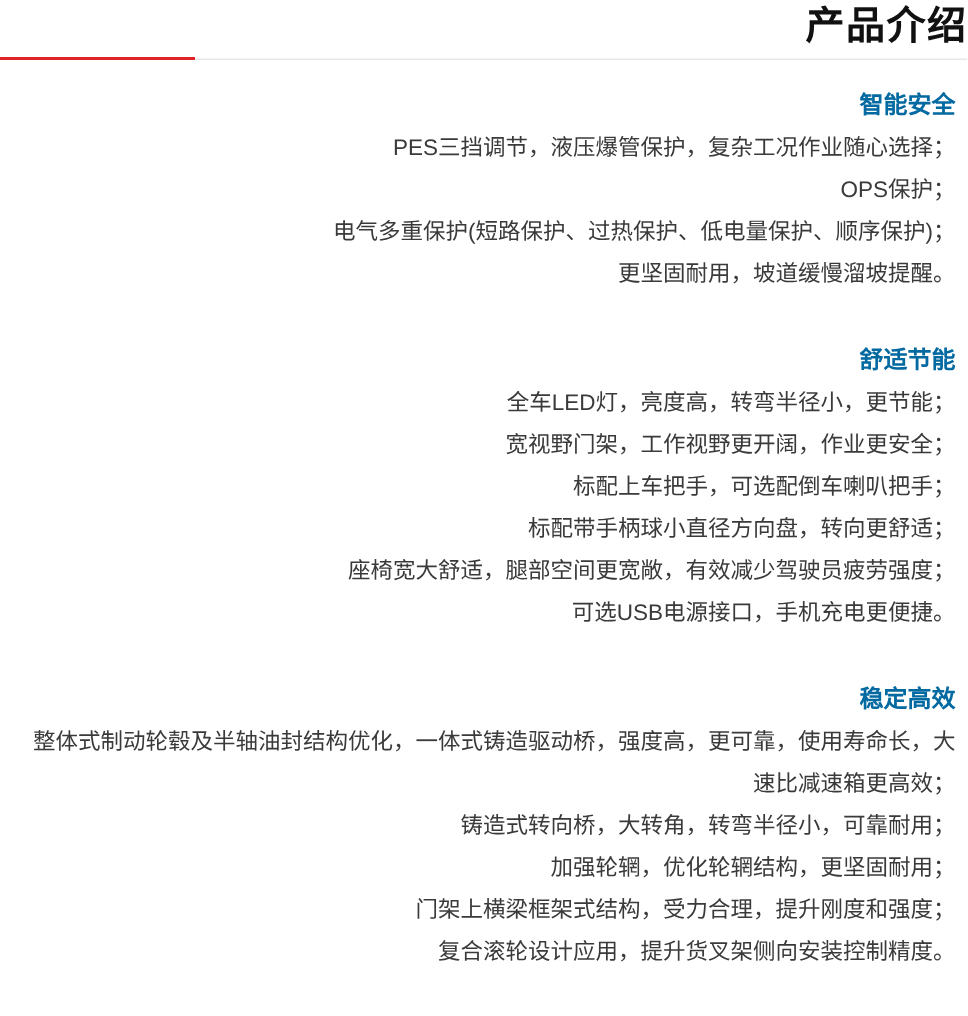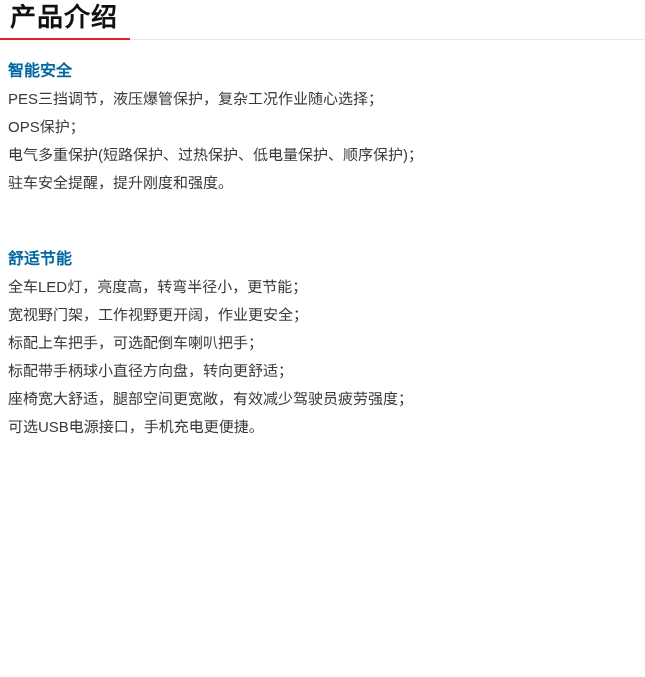--- a/index.html
+++ b/index.html
@@ -1,15 +1,15 @@
 <!DOCTYPE html>
 <html lang="zh-CN"><head>
 <meta charset="utf-8">
 <style>
-  * { box-sizing: border-box; }
+  * { box-sizing: border-box; text-align: right; }
   html, body {
     margin: 0;
     padding: 0;
     background: #ffffff;
     font-family: "Liberation Sans", "DejaVu Sans", sans-serif;
   }
   .page {
     position: relative;
     width: 645px;
     height: 677px;
@@ -46,21 +46,21 @@
     top: 0;
     width: 130px;
     height: 2px;
     background: #e0222a;
   }
   
   .content {
     padding: 0 8px;
   }
   .feature-section {
-    margin-top: 48px;
+    margin-top: 30px;
   }
   .content .feature-section:first-child {
     margin-top: 17px;
   }
   .section-heading {
     margin: 0;
     font-size: 16px;
     line-height: 28px;
     font-weight: bold;
     color: #0369a1;
@@ -86,28 +86,36 @@
     </div>
   </header>
 
   <main class="content">
 
     <section class="feature-section">
       <h2 class="section-heading">智能安全</h2>
       <p class="feature-line">PES三挡调节，液压爆管保护，复杂工况作业随心选择；</p>
       <p class="feature-line">OPS保护；</p>
       <p class="feature-line">电气多重保护(短路保护、过热保护、低电量保护、顺序保护)；</p>
-      <p class="feature-line">驻车安全提醒，提升刚度和强度。</p>
+      <p class="feature-line">更坚固耐用，坡道缓慢溜坡提醒。</p>
     </section>
 
     <section class="feature-section">
       <h2 class="section-heading">舒适节能</h2>
       <p class="feature-line">全车LED灯，亮度高，转弯半径小，更节能；</p>
       <p class="feature-line">宽视野门架，工作视野更开阔，作业更安全；</p>
       <p class="feature-line">标配上车把手，可选配倒车喇叭把手；</p>
       <p class="feature-line">标配带手柄球小直径方向盘，转向更舒适；</p>
       <p class="feature-line">座椅宽大舒适，腿部空间更宽敞，有效减少驾驶员疲劳强度；</p>
       <p class="feature-line">可选USB电源接口，手机充电更便捷。</p>
     </section>
 
+    <section class="feature-section">
+      <h2 class="section-heading">稳定高效</h2>
+      <p class="feature-line">整体式制动轮毂及半轴油封结构优化，一体式铸造驱动桥，强度高，更可靠，使用寿命长，大速比减速箱更高效；</p>
+      <p class="feature-line">铸造式转向桥，大转角，转弯半径小，可靠耐用；</p>
+      <p class="feature-line">加强轮辋，优化轮辋结构，更坚固耐用；</p>
+      <p class="feature-line">门架上横梁框架式结构，受力合理，提升刚度和强度；</p>
+      <p class="feature-line">复合滚轮设计应用，提升货叉架侧向安装控制精度。</p>
+    </section>
 
   </main>
 </div>
 
 </body></html>

